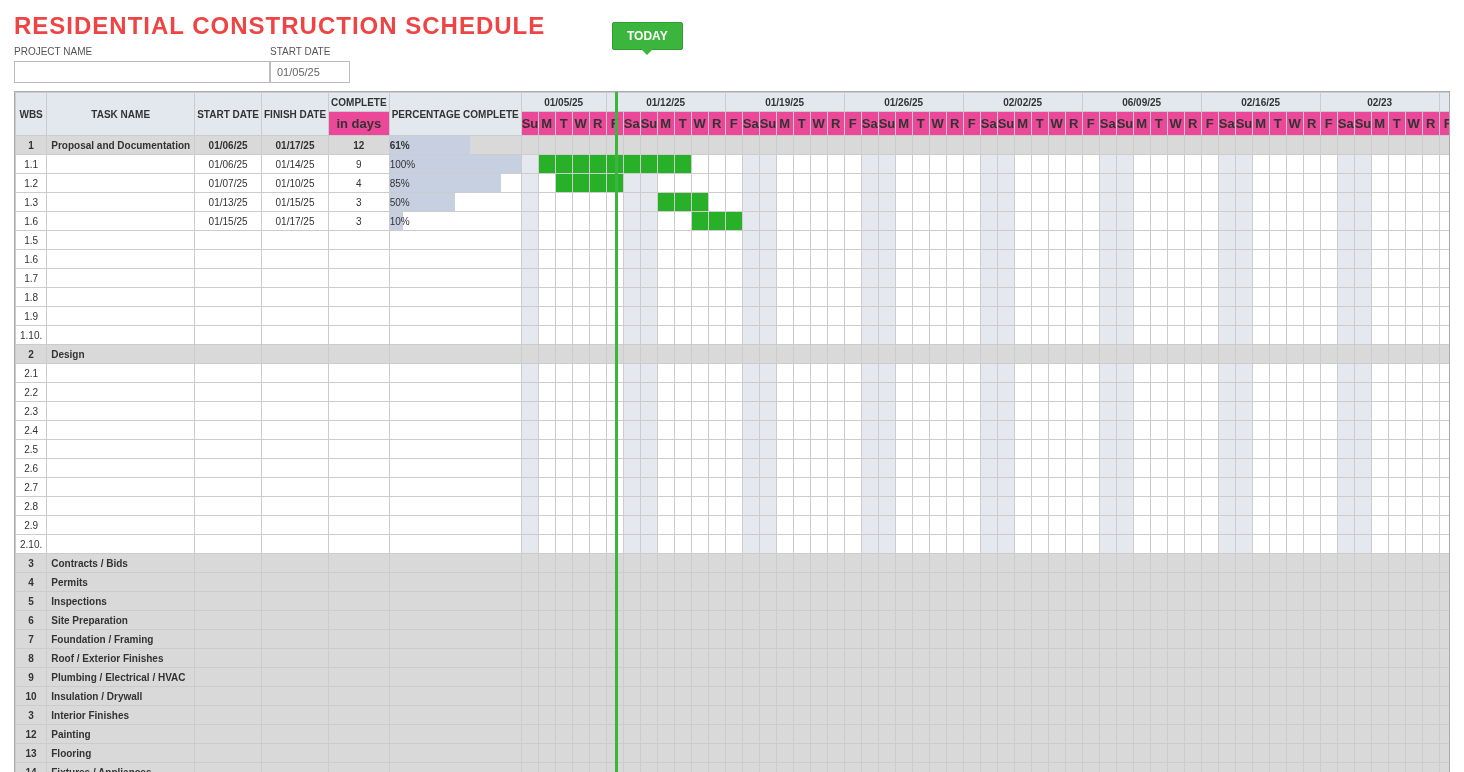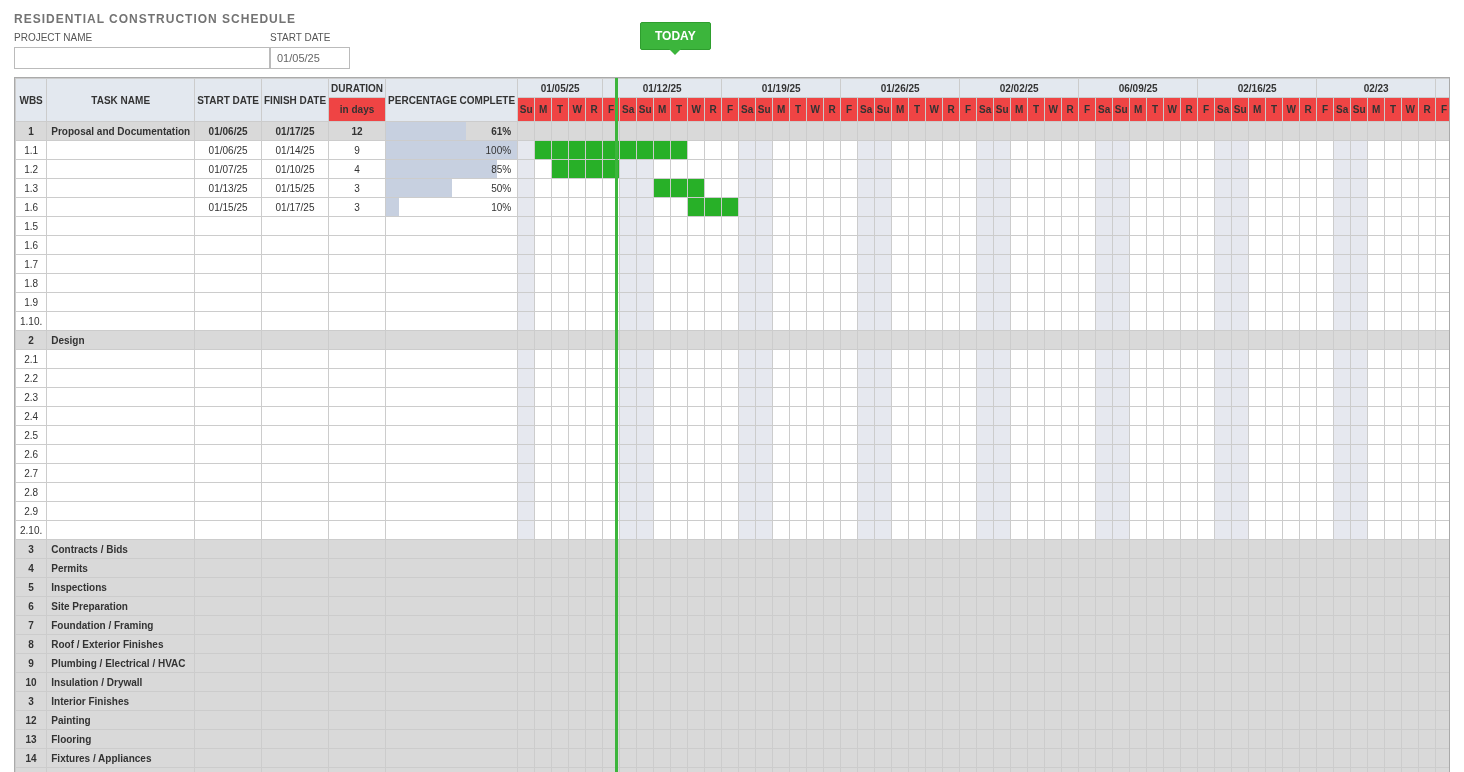--- a/index.html
+++ b/index.html
@@ -1,37 +1,37 @@
 <!DOCTYPE html>
 <html><head>
 <meta charset="utf-8">
 <style>
   * { box-sizing: border-box; margin: 0; padding: 0; }
   body { font-family: Arial, Helvetica, sans-serif; font-size: 11px; color: #333; background: #fff; width: 1464px; overflow: hidden; }
-  .title { font-size: 12px; font-weight: bold; letter-spacing: 1px; color: #737373; padding: 12px 14px 6px; }
+  .title { font-size: 24px; font-weight: bold; letter-spacing: 1px; color: #ef4444; padding: 12px 14px 6px; }
   .meta { display: flex; gap: 0; padding: 0 14px 8px; align-items: center; }
   .meta-group { display: flex; flex-direction: column; }
   .meta-label { font-size: 10px; color: #555; padding-bottom: 4px; }
   .meta-input { border: 1px solid #bbb; height: 22px; background: #fff; padding: 0 6px; font-size: 11px; color: #666; }
   .w1 { width: 256px; }
   .w2 { width: 194px; }
   .w3 { width: 80px; }
-  .today-badge { position: absolute; top: 22px; left: 640px; background: #3cb53c; color: #fff; font-weight: bold; font-size: 12px; padding: 6px 14px; border: 1px solid #2e9e2e; border-radius: 2px; z-index: 10; }
+  .today-badge { position: absolute; top: 22px; left: 612px; background: #3cb53c; color: #fff; font-weight: bold; font-size: 12px; padding: 6px 14px; border: 1px solid #2e9e2e; border-radius: 2px; z-index: 10; }
   .today-badge::after { content: ""; position: absolute; bottom: -6px; left: 50%; margin-left: -6px; border-left: 6px solid transparent; border-right: 6px solid transparent; border-top: 6px solid #3cb53c; }
 
   .grid-wrapper { position: relative; margin: 0 14px; border: 1px solid #aaa; overflow: hidden; }
 
   table { border-collapse: collapse; table-layout: fixed; }
   th, td { border: 1px solid #ccc; height: 19px; font-size: 10px; overflow: hidden; white-space: nowrap; }
   th { background: #e3e8ef; font-weight: bold; text-align: center; padding: 2px; }
-  .sub-th { background: #ef4444; font-size: 10px; height: 24px; }
+  .sub-th { background: #ec4899; font-size: 13px; height: 24px; }
   td { padding: 0 4px; text-align: left; background: #fff; }
   .wbs-cell { text-align: center; }
   .num-cell { text-align: center; }
-  .pct-cell { text-align: right; position: relative; padding: 0; }
+  .pct-cell { position: relative; padding: 0; }
   .pct-bar { position: absolute; top: 0; bottom: 0; left: 0; background: #c7d0e0; }
   .pct-text { position: relative; padding-right: 6px; }
   .section-row td { background: #d9d9d9; font-weight: bold; }
   .section-row .wbs-cell { background: #d9d9d9; }
 
   .gantt-cell { padding: 0; width: 17px; min-width: 17px; max-width: 17px; }
   .weekend { background: #e6e8ef !important; }
   .section-row .gantt-cell { background: #d9d9d9 !important; }
   .bar { background: #28b028; width: 100%; height: 100%; display: block; }
 
@@ -72,21 +72,21 @@
         <col class="col-finish">
         <col class="col-dur">
         <col class="col-pct">
     </colgroup>
     <thead id="thead">
         <tr>
           <th rowspan="2" class="col-wbs">WBS</th>
           <th rowspan="2">TASK NAME</th>
           <th rowspan="2">START DATE</th>
           <th rowspan="2">FINISH DATE</th>
-          <th>DURATION</th>
+          <th>COMPLETE</th>
           <th rowspan="2">PERCENTAGE COMPLETE</th>
           <th colspan="5">01/05/25</th>
           <th colspan="7">01/12/25</th>
           <th colspan="7">01/19/25</th>
           <th colspan="7">01/26/25</th>
           <th colspan="7">02/02/25</th>
           <th colspan="7">06/09/25</th>
           <th colspan="7">02/16/25</th>
           <th colspan="7">02/23</th>
           <th colspan="4"></th>

